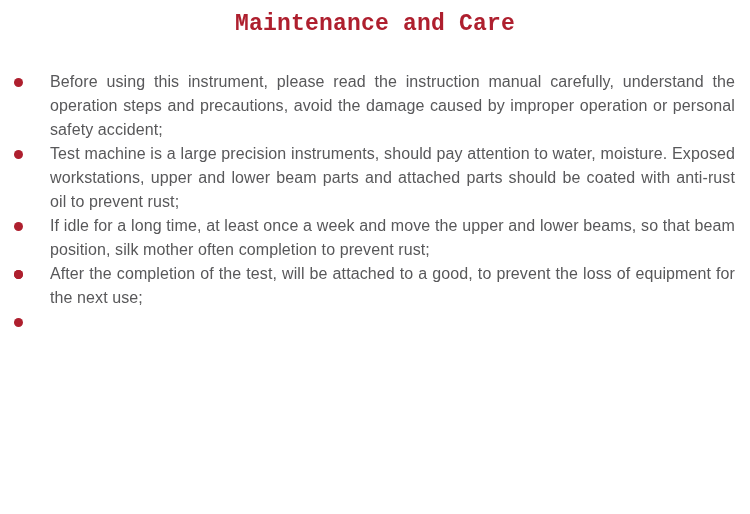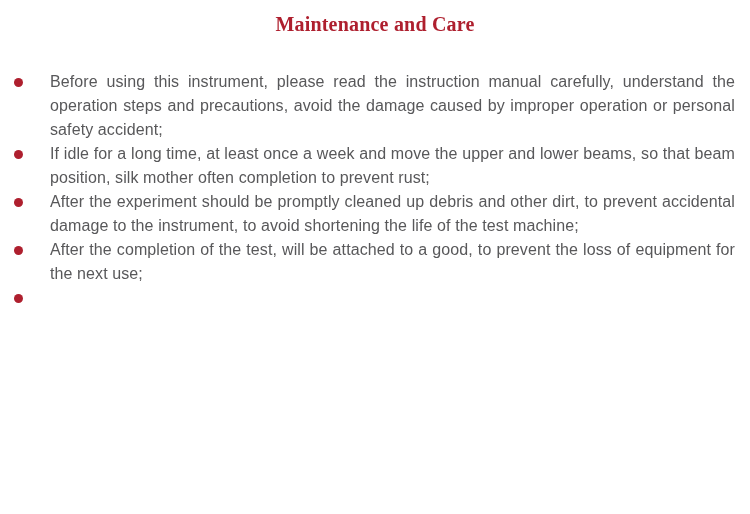--- a/index.html
+++ b/index.html
@@ -19,23 +19,23 @@
     font-family: "Liberation Sans", sans-serif;
   }
   .page {
     width: 750px;
     height: 514px;
     background: #ffffff;
   }
   .title {
     margin: 9px 0 0 0;
     text-align: center;
-    font-family: Liberation Serif, serif;
+    font-family: Liberation Mono, monospace;
     font-weight: bold;
-    font-size: 20px;
+    font-size: 23px;
     line-height: 30px;
     color: var(--accent);
     letter-spacing: 0.2px;
   }
   .list {
     list-style: none;
     margin: 31px 0 0 0;
     padding: 0 15px 0 14px;
   }
   .item {
@@ -63,25 +63,28 @@
 <div class="page">
   <h1 class="title">Maintenance and Care</h1>
 
   <ul class="list">
     <li class="item">
       <span class="bullet"></span>
       <span>Before using this instrument, please read the instruction manual carefully, understand the operation steps and precautions, avoid the damage caused by improper operation or personal safety accident;</span>
     </li>
     <li class="item">
       <span class="bullet"></span>
+      <span>Test machine is a large precision instruments, should pay attention to water, moisture. Exposed workstations, upper and lower beam parts and attached parts should be coated with anti-rust oil to prevent rust;</span>
+    </li>
+    <li class="item">
+      <span class="bullet"></span>
       <span>If idle for a long time, at least once a week and move the upper and lower beams, so that beam position, silk mother often completion to prevent rust;</span>
     </li>
     <li class="item">
       <span class="bullet"></span>
-      <span>After the experiment should be promptly cleaned up debris and other dirt, to prevent accidental damage to the instrument, to avoid shortening the life of the test machine;</span>
     </li>
     <li class="item">
       <span class="bullet"></span>
       <span>After the completion of the test, will be attached to a good, to prevent the loss of equipment for the next use;</span>
     </li>
     <li class="item">
       <span class="bullet"></span>
     </li>
   </ul>
 </div>

